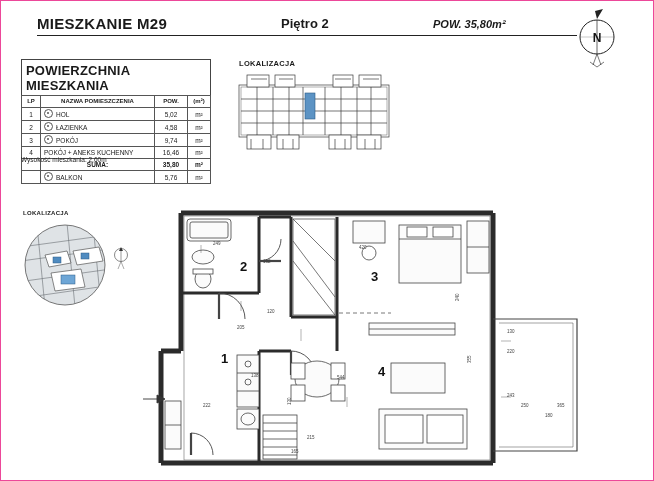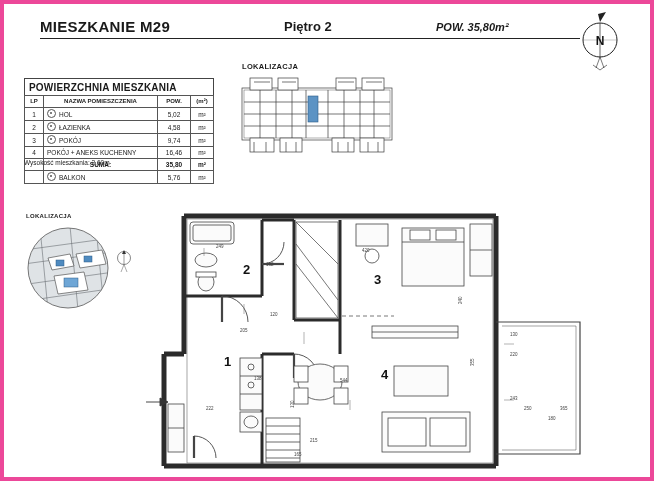--- a/index.html
+++ b/index.html
@@ -6,21 +6,21 @@
   body{
     width:654px;height:481px;
     background:#ffffff;
     font-family:"Liberation Sans", sans-serif;
     color:#1a1a1a;
     overflow:hidden;
     position:relative;
   }
   .page{
     position:absolute;inset:0;
-    border:4px solid #ec4899;
+    border:1px solid #ec4899;
     box-sizing:border-box;
   }
   
   .hdr-title{
     position:absolute;left:36px;top:14px;
     font-size:15px;font-weight:bold;letter-spacing:.3px;
   }
   .hdr-floor{
     position:absolute;left:280px;top:15px;
     font-size:13px;font-weight:bold;
@@ -30,23 +30,23 @@
     font-size:11px;font-weight:bold;font-style:italic;
   }
   .hdr-rule{
     position:absolute;left:36px;top:34px;width:540px;height:1px;background:#222;
   }
   
   .compass{position:absolute;left:572px;top:6px;width:60px;height:64px;}
   
   .tbl-wrap{position:absolute;left:20px;top:58px;width:190px;}
   .tbl-caption{
-    font-size:10px;font-weight:bold;letter-spacing:.2px;
+    font-size:13px;font-weight:bold;letter-spacing:.2px;
     border:1px solid #444;border-bottom:none;
-    padding:3px 4px 2px 4px;background:#fff;margin-top:16px;
+    padding:3px 4px 2px 4px;background:#fff;
   }
   table.area{
     border-collapse:collapse;width:100%;
     font-size:6.5px;
   }
   table.area td{
     border:1px solid #555;
     padding:1px 3px;
     height:9px;
     line-height:9px;

